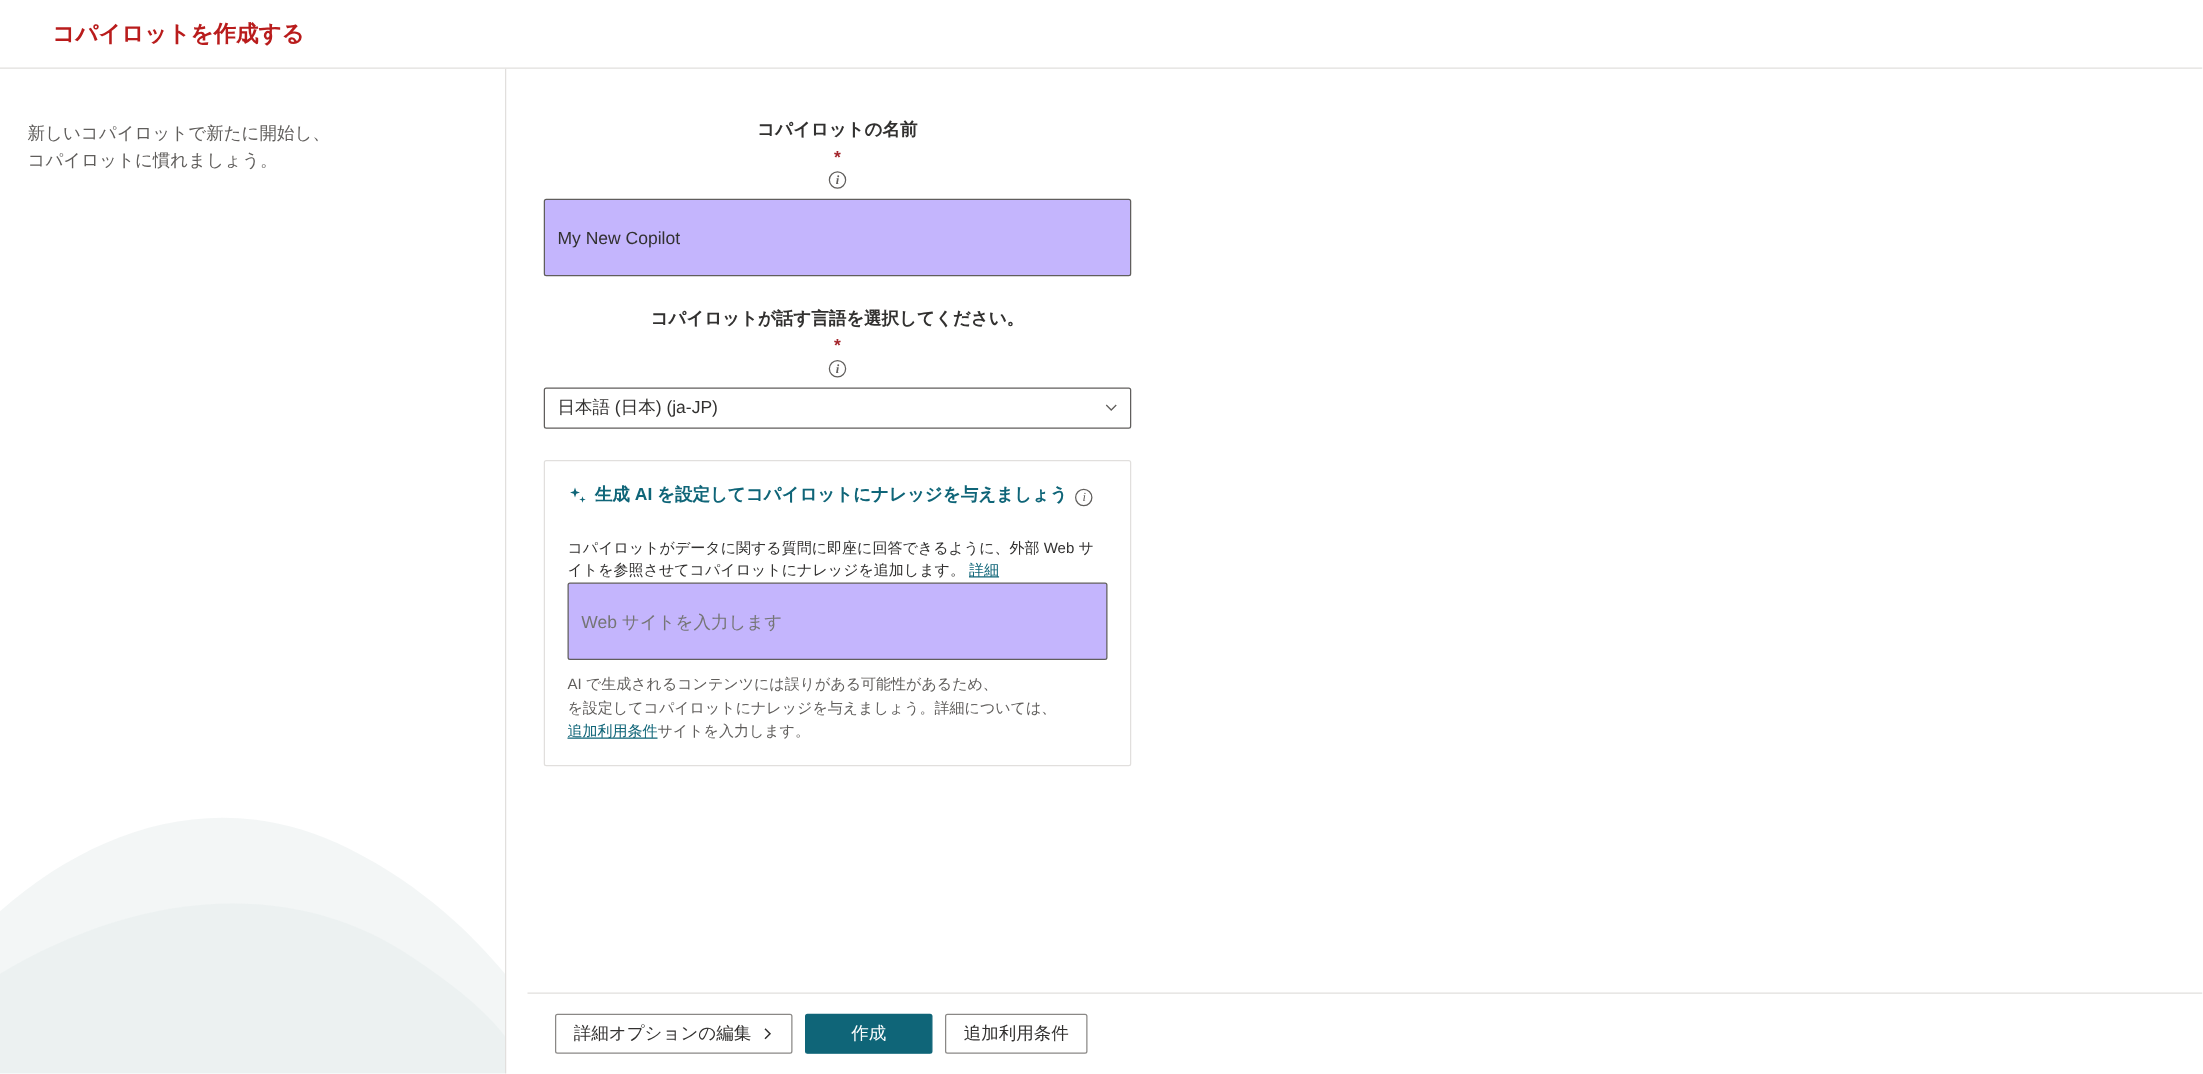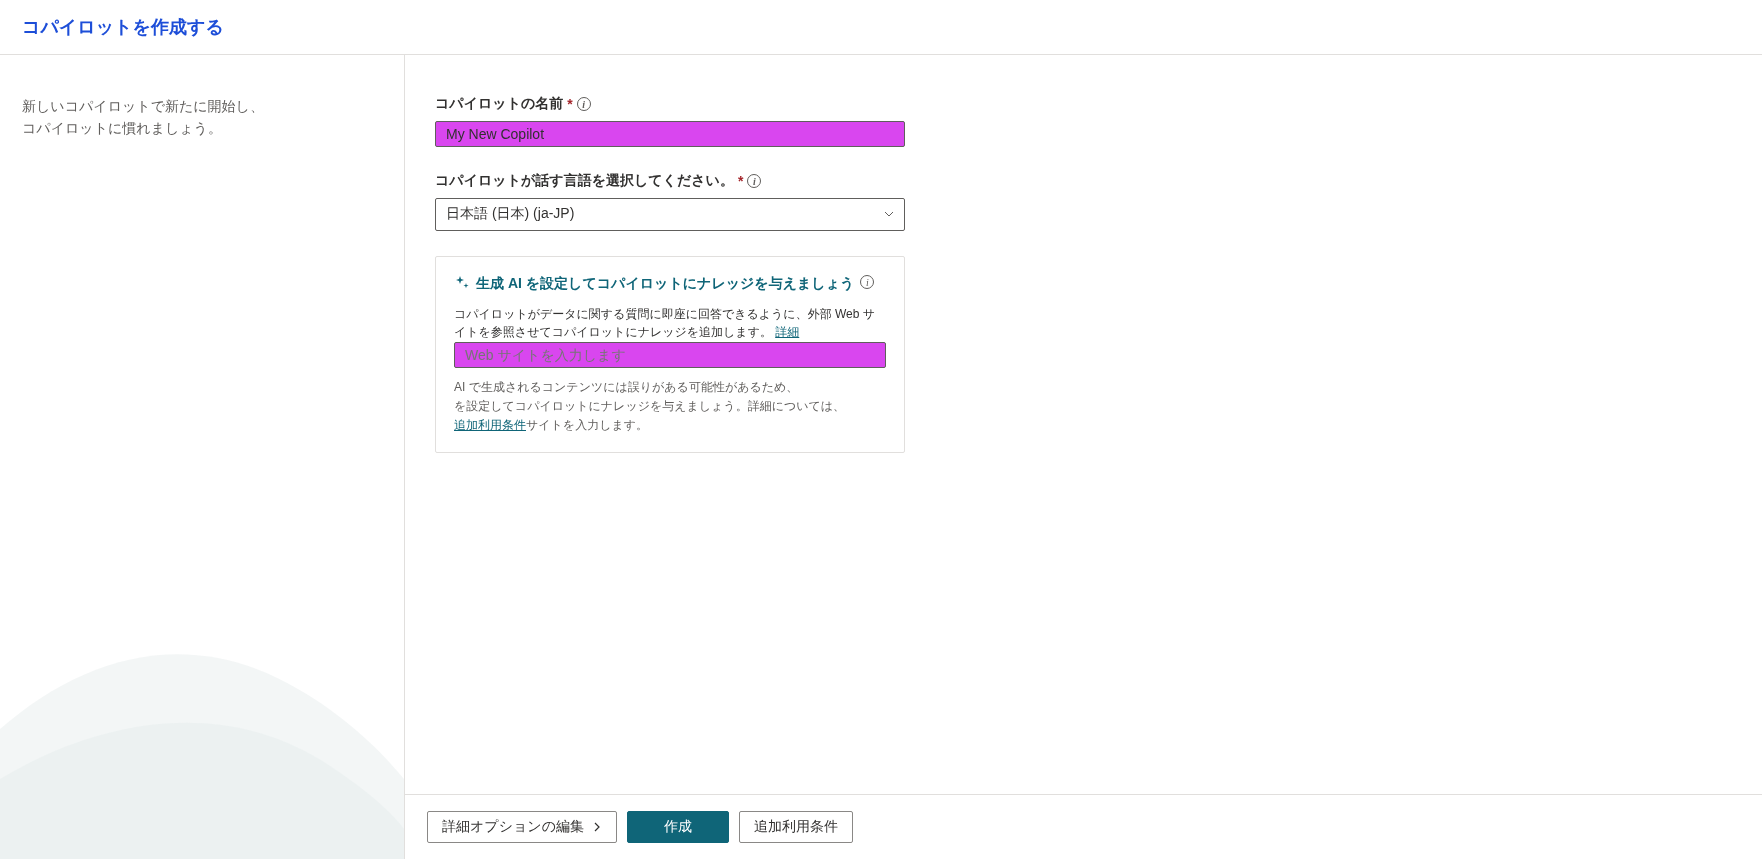--- a/index.html
+++ b/index.html
@@ -17,21 +17,22 @@
       position: relative;
       overflow: hidden;
     }
     .header {
       padding: 15px 22px;
       border-bottom: 1px solid #e1dfdd;
     }
     .header-title {
       font-size: 18px;
       font-weight: 600;
-      color: #1d4ed8;
+      color: #b91c1c;
+      margin-left: 20px;
     }
     .content-wrapper {
       display: flex;
       height: calc(100% - 55px);
     }
     .sidebar {
       width: 405px;
       padding: 40px 22px;
       border-right: 1px solid #e1dfdd;
       position: relative;
@@ -68,47 +69,48 @@
       margin-bottom: 25px;
     }
     .field-label {
       font-size: 14px;
       font-weight: 600;
       color: #323130;
       margin-bottom: 8px;
       display: flex;
       align-items: center;
       gap: 4px;
+      flex-direction: column;
     }
     .required-star {
       color: #a4262c;
     }
     .info-icon {
       width: 14px;
       height: 14px;
       border: 1px solid #605e5c;
       border-radius: 50%;
       display: inline-flex;
       align-items: center;
       justify-content: center;
       font-size: 10px;
       color: #605e5c;
       font-style: italic;
       font-family: serif;
       cursor: default;
     }
     .text-input {
       width: 100%;
-      padding: 4px 10px;
+      padding: 22px 10px;
       border: 1px solid #605e5c;
       border-radius: 2px;
       font-size: 14px;
       font-family: inherit;
       color: #323130;
-      background: #d946ef;
+      background: #c4b5fd;
     }
     .select-wrapper {
       position: relative;
     }
     .select-input {
       width: 100%;
       padding: 6px 28px 7px 10px;
       border: 1px solid #605e5c;
       border-radius: 2px;
       font-size: 14px;
@@ -126,23 +128,23 @@
       pointer-events: none;
     }
     .ai-card {
       border: 1px solid #e1dfdd;
       border-radius: 2px;
       padding: 18px 18px 16px 18px;
       margin-top: 15px;
     }
     .ai-header {
       display: flex;
-      align-items: flex-start;
+      align-items: flex-end;
       gap: 6px;
-      margin-bottom: 12px;
+      margin-bottom: 24px;
     }
     .sparkle-icon {
       color: #0f6578;
       display: inline-flex;
       align-items: center;
     }
     .ai-title {
       font-size: 14px;
       font-weight: 600;
       color: #0f6578;
@@ -160,21 +162,21 @@
     }
     .ai-disclaimer {
       font-size: 12px;
       color: #605e5c;
       line-height: 1.6;
       margin-top: 10px;
     }
     .footer {
       position: absolute;
       bottom: 0;
-      left: 405px;
+      left: 422px;
       right: 0;
       padding: 16px 22px;
       border-top: 1px solid #e1dfdd;
       display: flex;
       gap: 10px;
       background: #ffffff;
     }
     .btn {
       padding: 6px 14px;
       border: 1px solid #8a8886;

